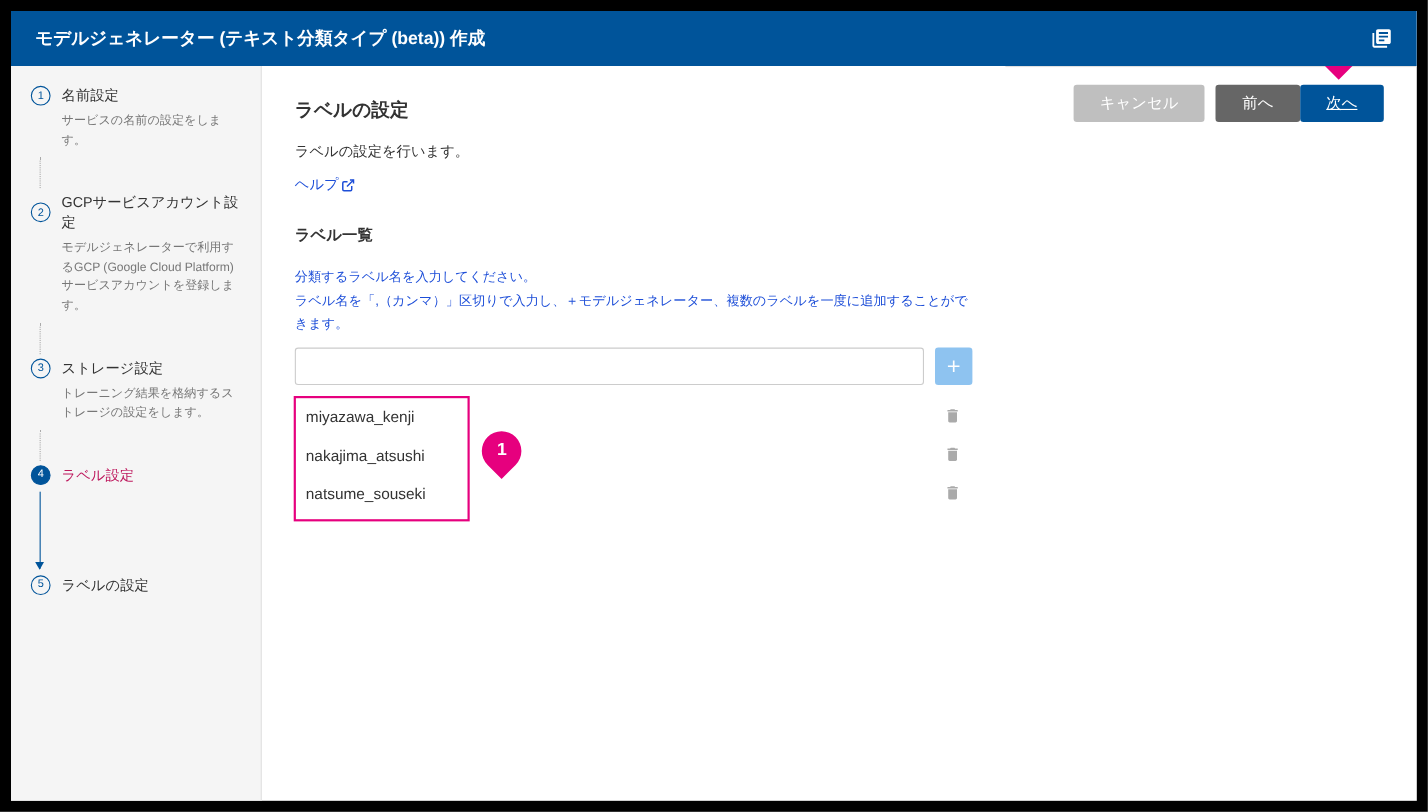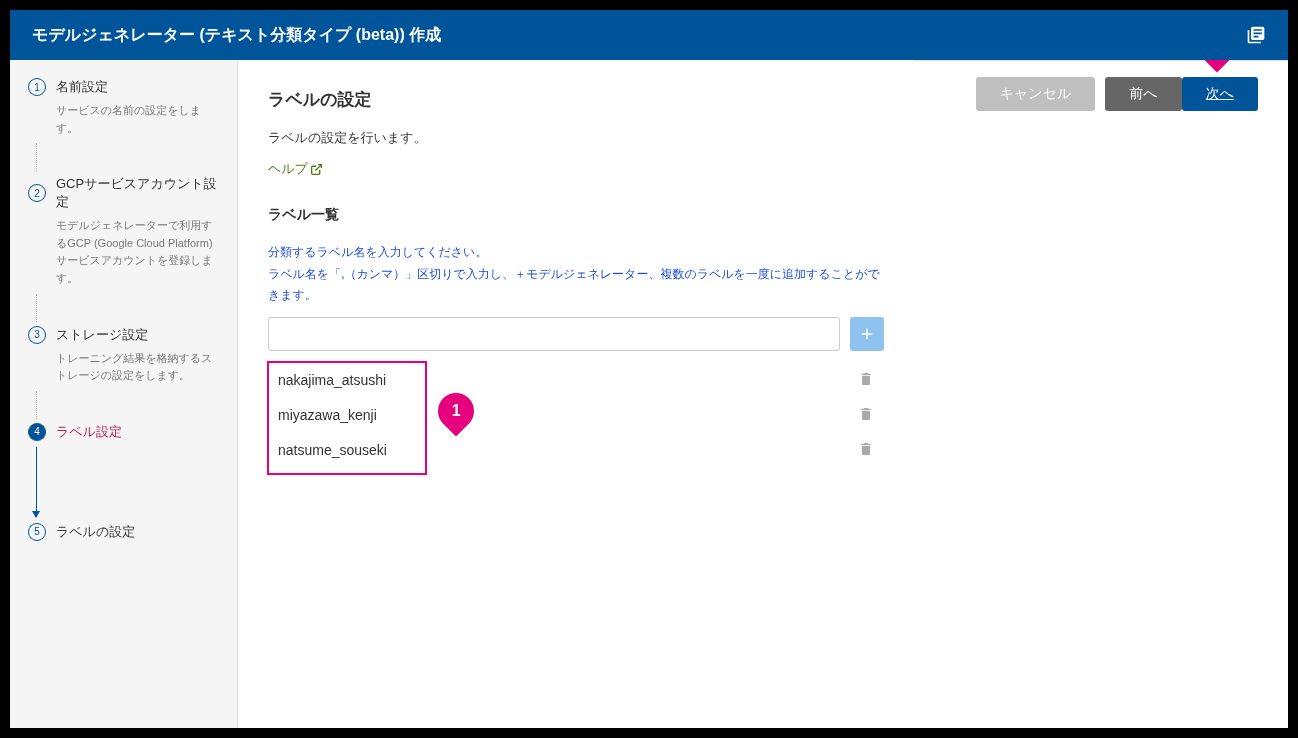--- a/index.html
+++ b/index.html
@@ -134,21 +134,21 @@
       font-weight: 600;
       color: #333;
       margin-bottom: 18px;
     }
     .page-desc {
       font-size: 13px;
       color: #333;
       margin-bottom: 12px;
     }
     .help-link {
-      color: #4d7c0f;
+      color: #1d4ed8;
       font-size: 13px;
       display: inline-flex;
       align-items: center;
       gap: 2px;
       margin-bottom: 28px;
       cursor: pointer;
     }
     .section-title {
       font-size: 14px;
       font-weight: 600;
@@ -345,29 +345,29 @@
           <input class="label-input" type="text" style="">
           <button class="add-button">
             <svg width="18" height="18" viewBox="0 0 24 24" fill="currentColor">
                 <path d="M19 13h-6v6h-2v-6H5v-2h6V5h2v6h6v2z"></path>
               </svg>
           </button>
         </div>
 
         <div class="label-list" style="position:relative;">
           <div class="label-item">
-            <span>nakajima_atsushi</span>
+            <span>miyazawa_kenji</span>
             <span class="delete-icon">
               <svg width="16" height="16" viewBox="0 0 24 24" fill="currentColor">
                   <path d="M6 19c0 1.1.9 2 2 2h8c1.1 0 2-.9 2-2V7H6v12zM19 4h-3.5l-1-1h-5l-1 1H5v2h14V4z"></path>
                 </svg>
             </span>
           </div>
           <div class="label-item">
-            <span>miyazawa_kenji</span>
+            <span>nakajima_atsushi</span>
             <span class="delete-icon">
               <svg width="16" height="16" viewBox="0 0 24 24" fill="currentColor">
                   <path d="M6 19c0 1.1.9 2 2 2h8c1.1 0 2-.9 2-2V7H6v12zM19 4h-3.5l-1-1h-5l-1 1H5v2h14V4z"></path>
                 </svg>
             </span>
           </div>
           <div class="label-item">
             <span>natsume_souseki</span>
             <span class="delete-icon">
               <svg width="16" height="16" viewBox="0 0 24 24" fill="currentColor">

